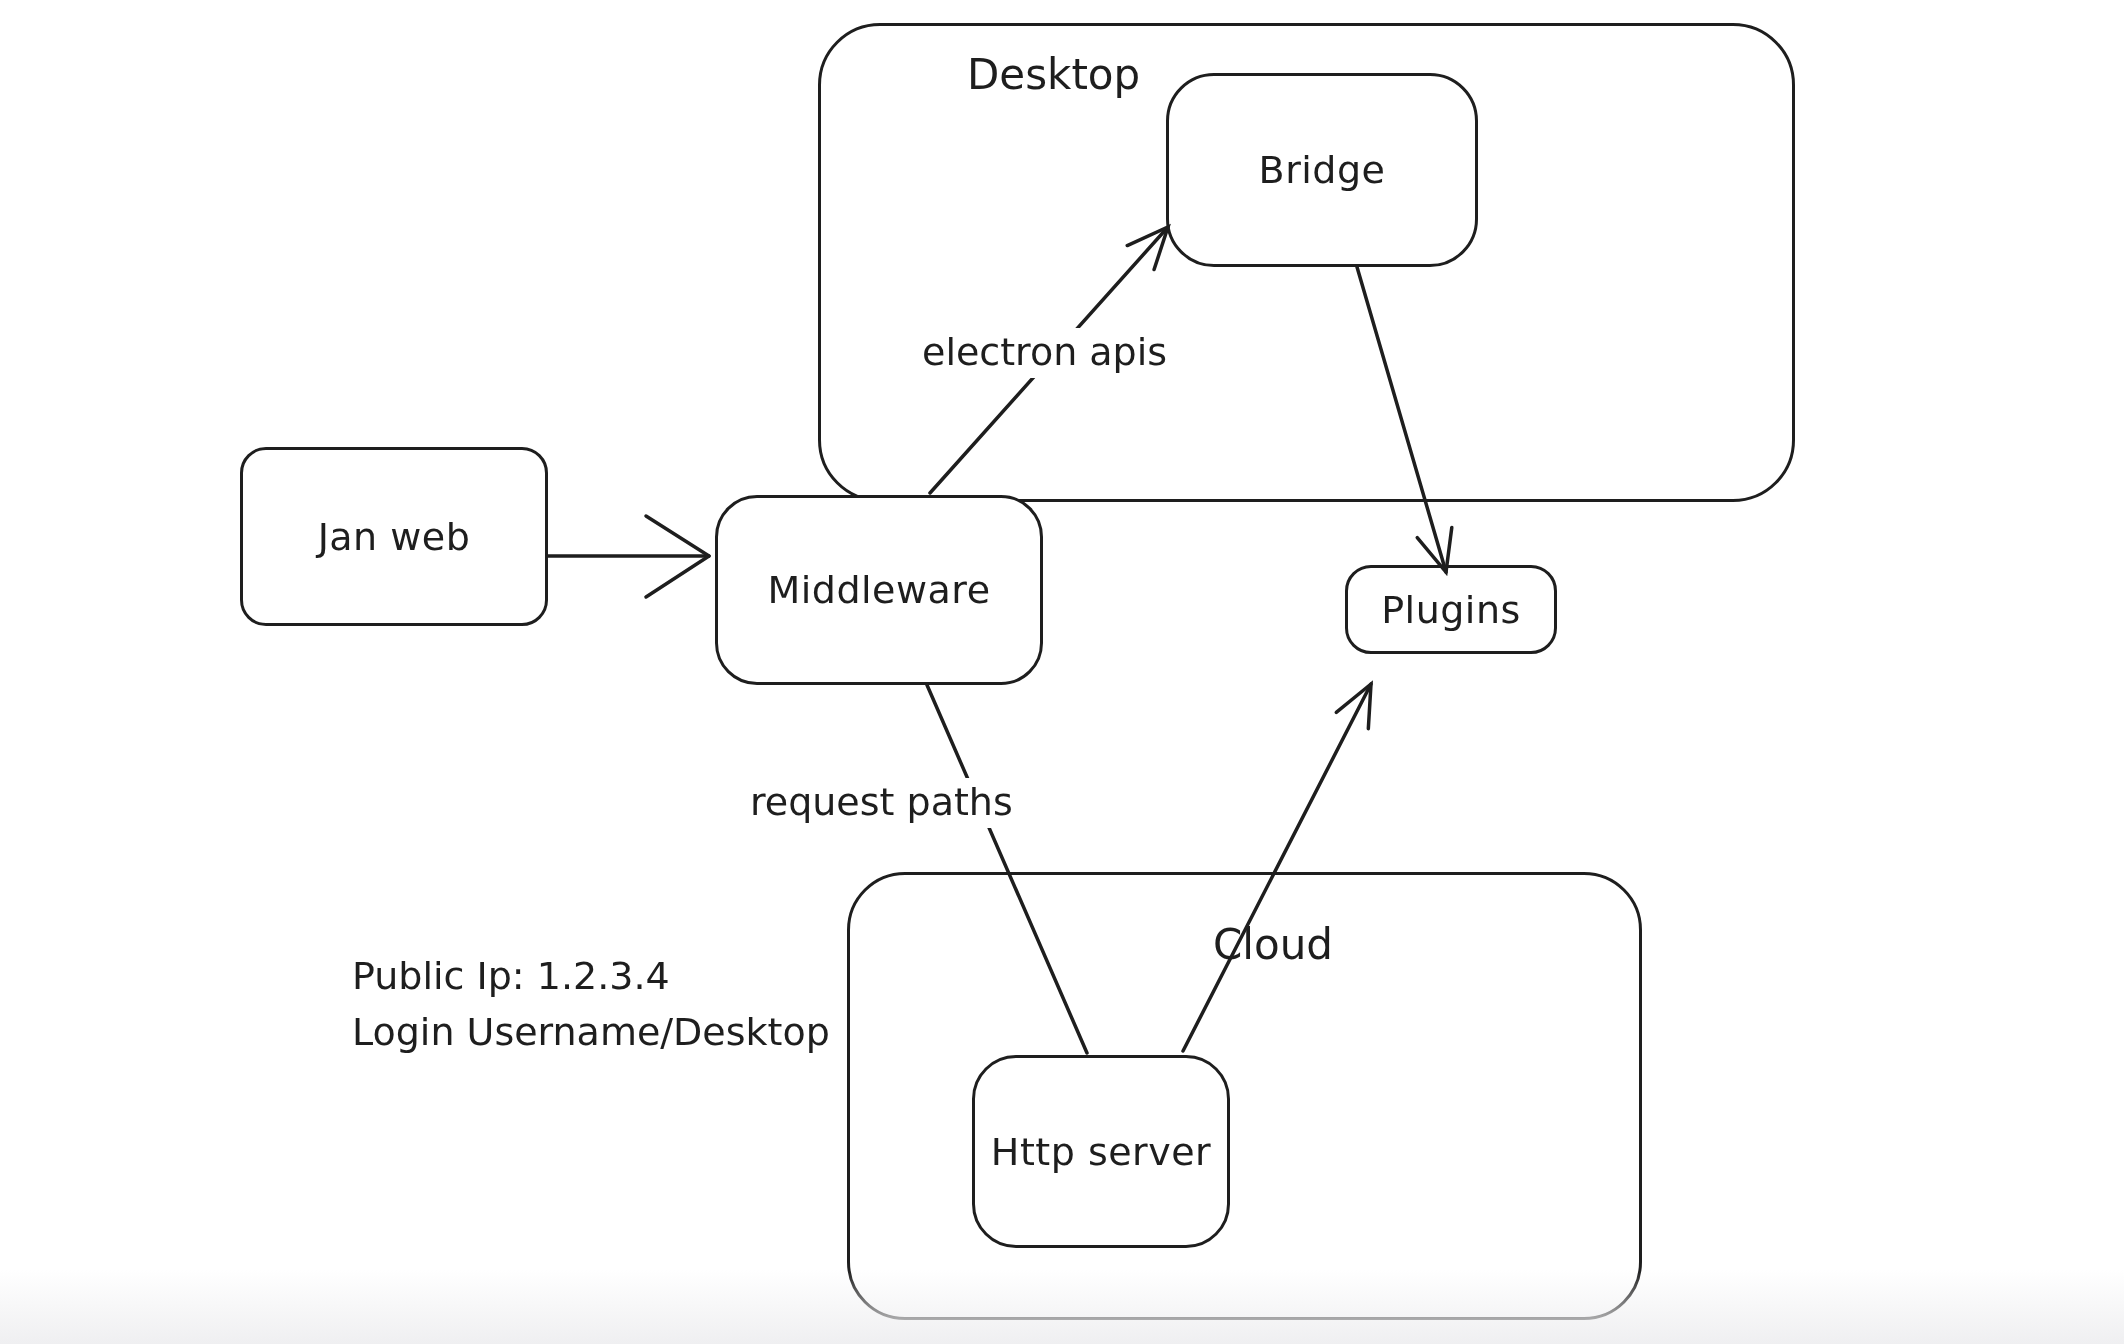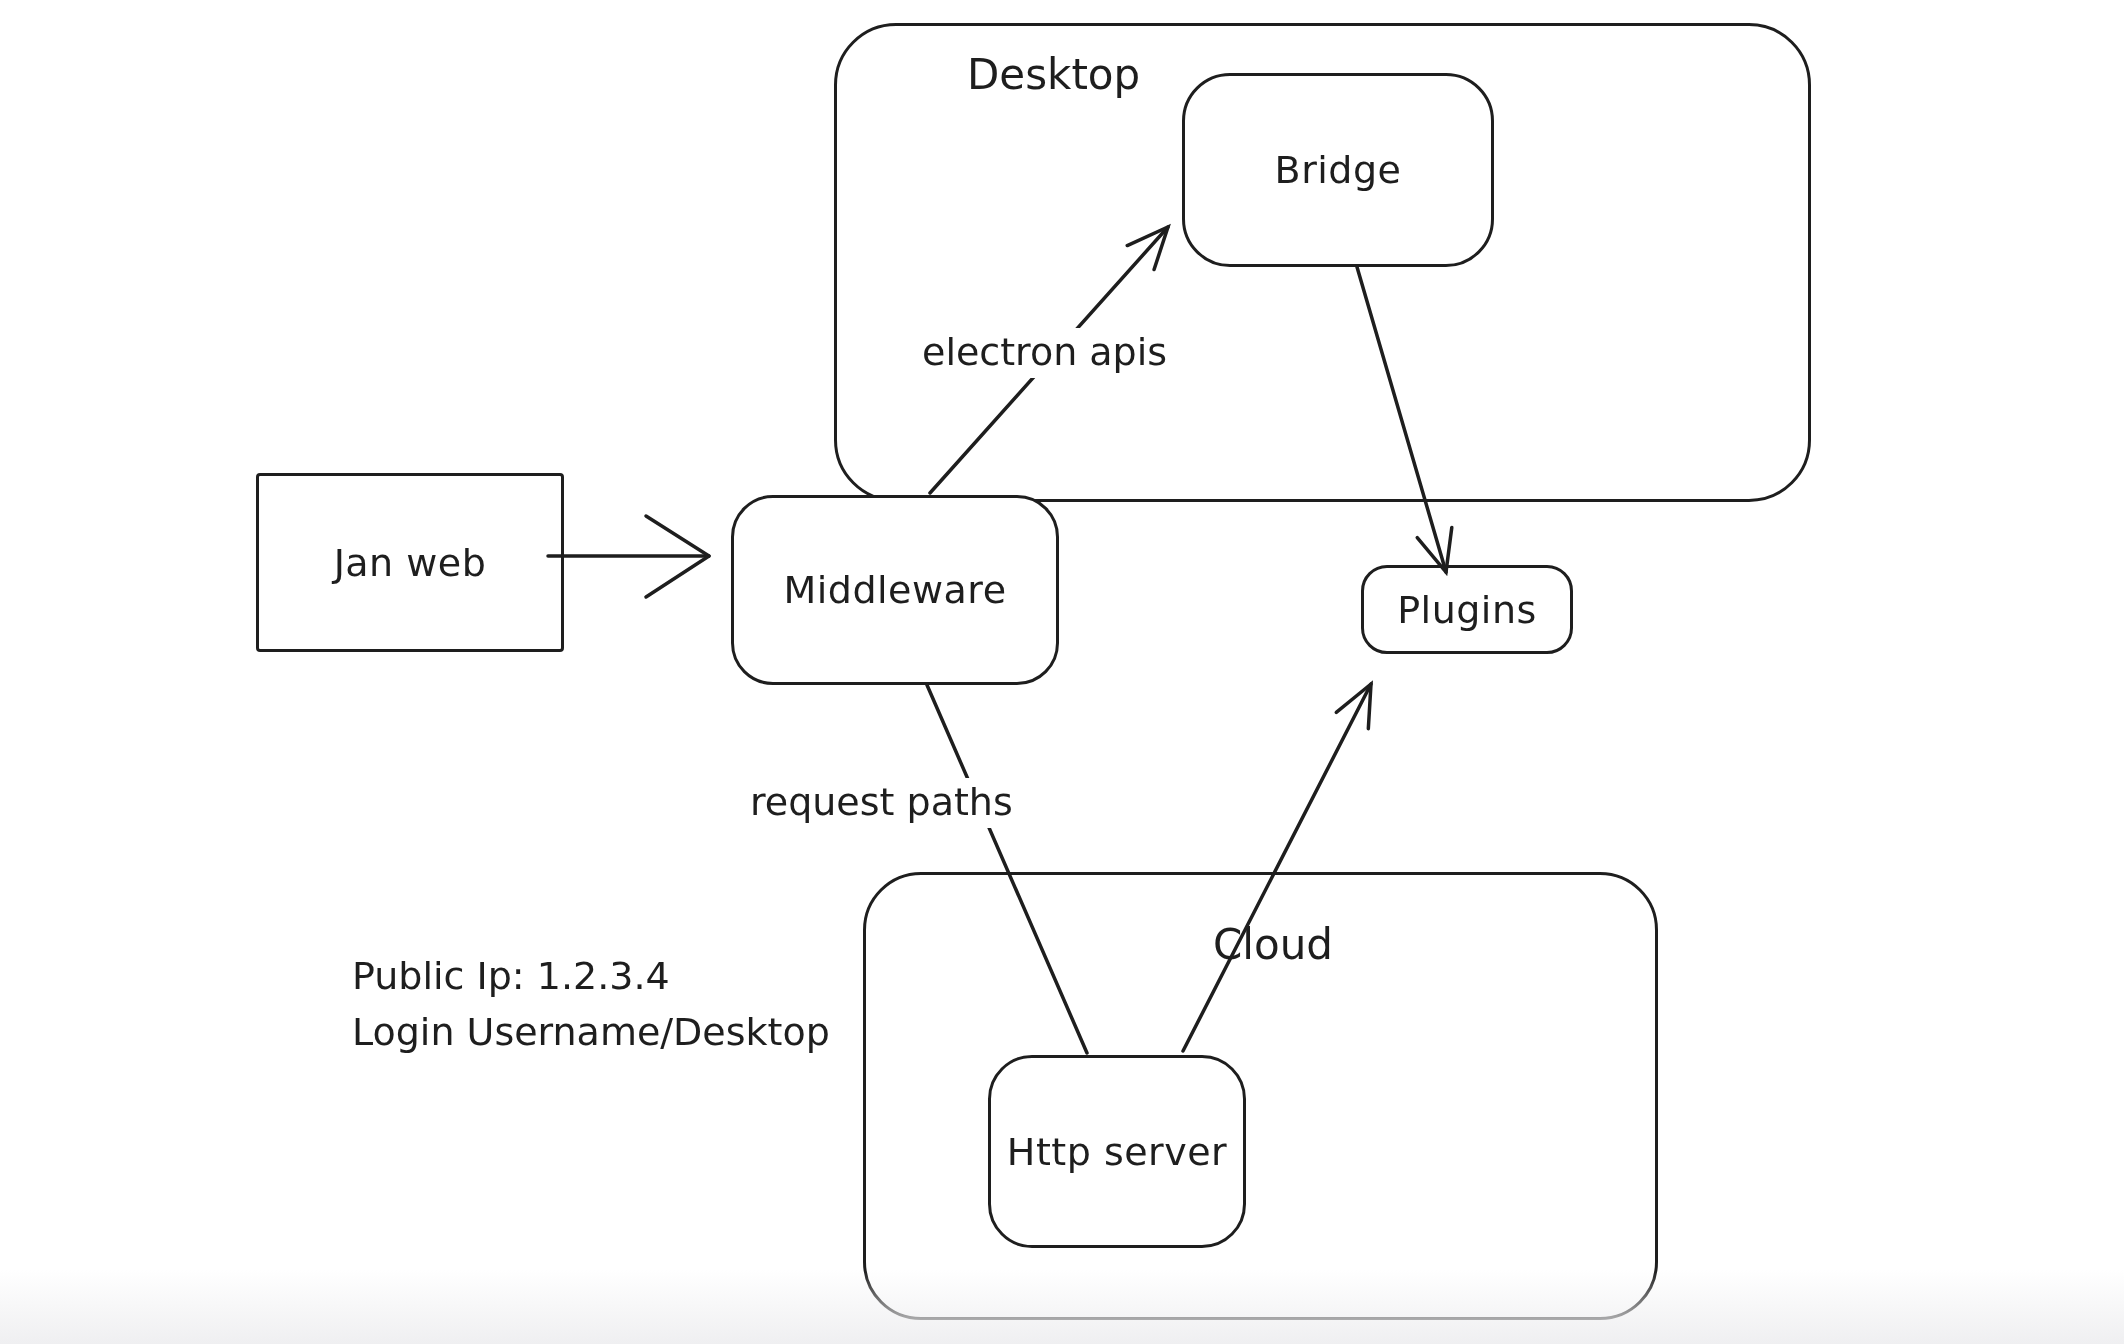--- a/index.html
+++ b/index.html
@@ -14,36 +14,35 @@
     background:var(--bg);
     overflow:hidden;
     font-family:"DejaVu Sans", sans-serif;
     color:var(--stroke);
   }
   
   .shape{
     position:absolute;
     border:3.5px solid var(--stroke);
     background:transparent;
-    margin-left:16px;
   }
   .node{
     background:var(--bg);
     display:flex;align-items:center;justify-content:center;
   }
   .node .lbl{
     font-size:38px;
     letter-spacing:0.5px;
     white-space:nowrap;
   }
   
   #desktop{left:818px;top:23px;width:977px;height:479px;border-radius:62px;}
   #cloud{left:847px;top:872px;width:795px;height:448px;border-radius:58px;}
   
-  #jan-web{left:240px;top:473px;width:308px;height:179px;border-radius:4px;text-align:center;}
+  #jan-web{left:240px;top:447px;width:308px;height:179px;border-radius:26px;text-align:center;}
   #middleware{left:715px;top:495px;width:328px;height:190px;border-radius:42px;text-align:center;}
   #bridge{left:1166px;top:73px;width:312px;height:194px;border-radius:48px;}
   #plugins{left:1345px;top:565px;width:212px;height:89px;border-radius:26px;}
   #http-server{left:972px;top:1055px;width:258px;height:193px;border-radius:44px;}
   
   .container-label{
     position:absolute;
     font-size:42px;
     white-space:nowrap;
   }

